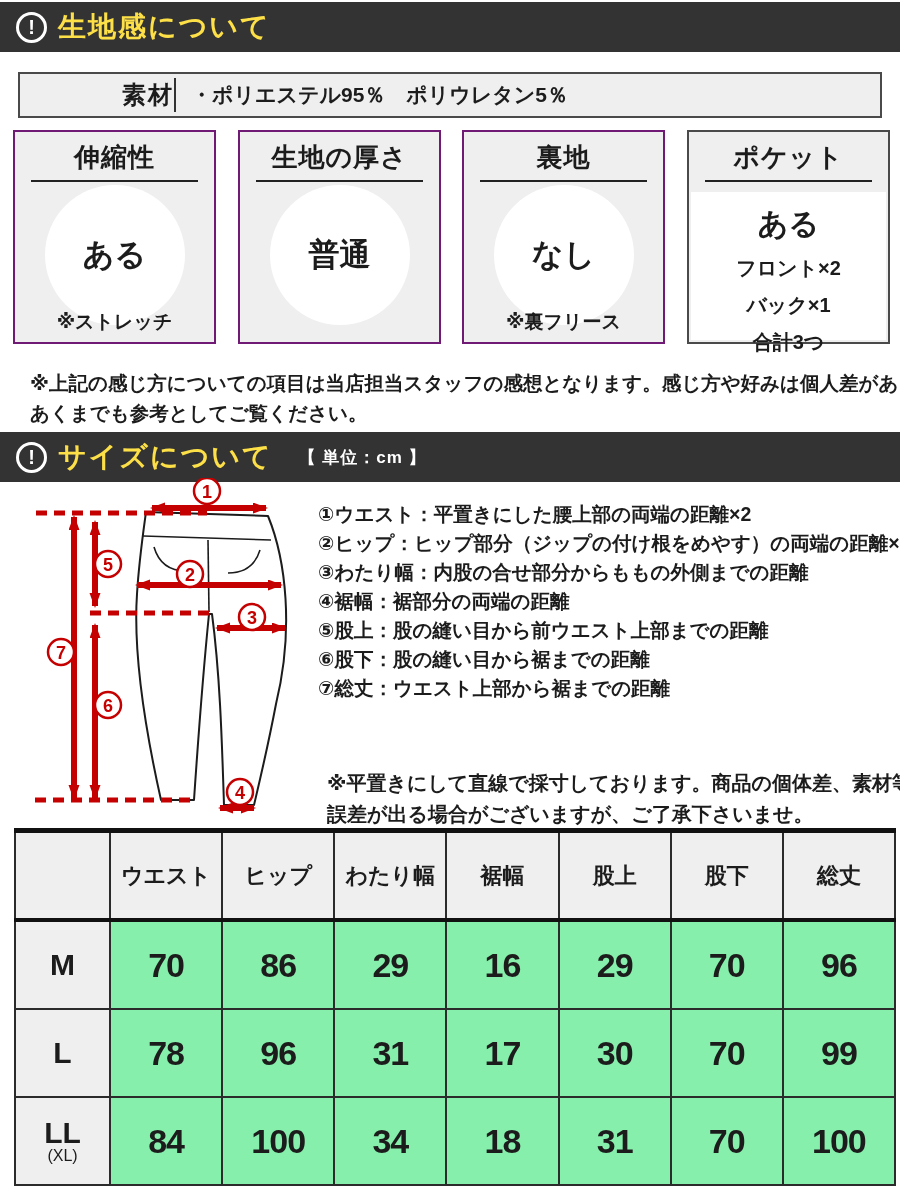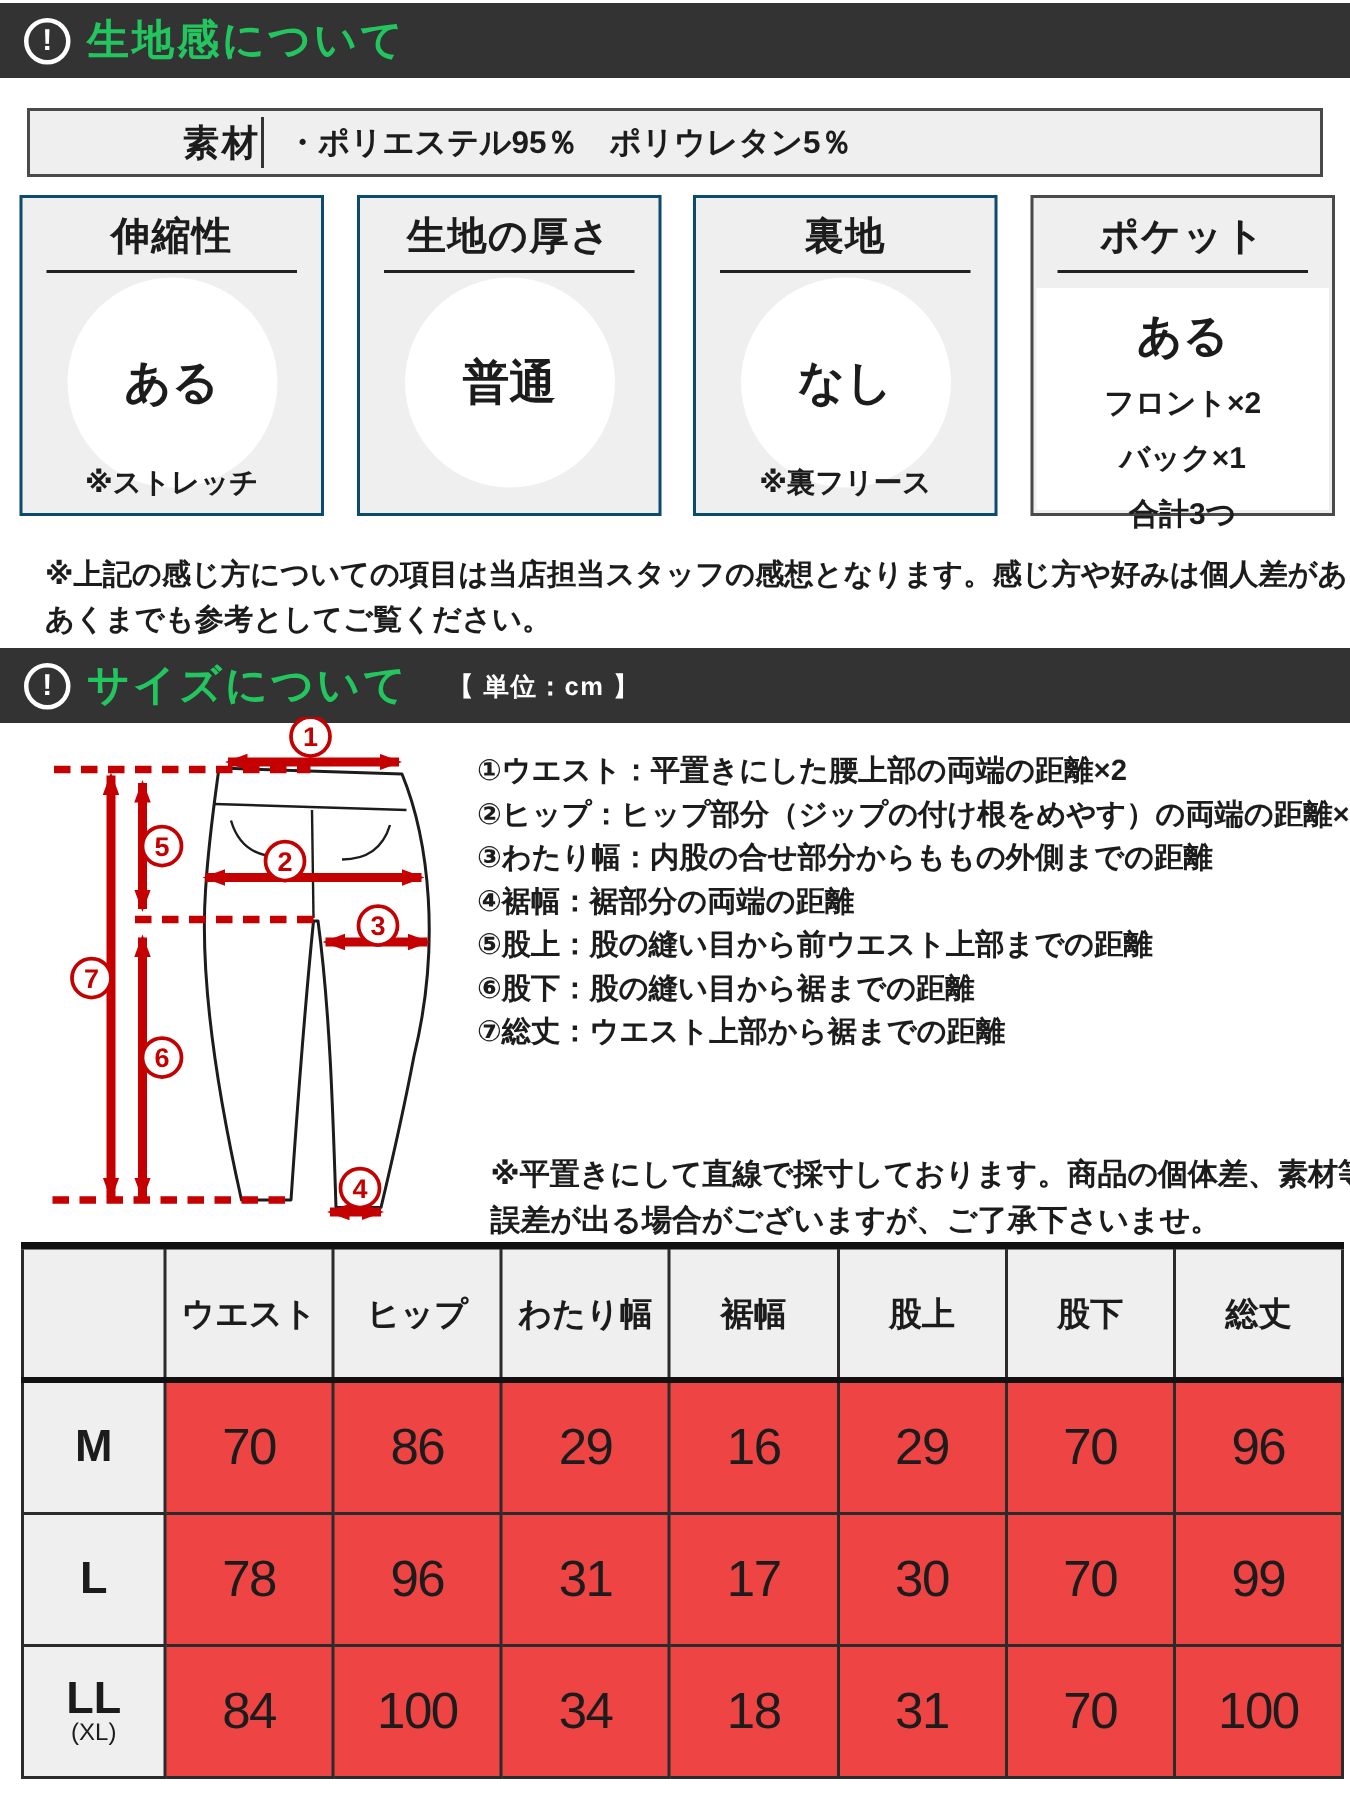--- a/index.html
+++ b/index.html
@@ -5,33 +5,33 @@
   html,body{margin:0;padding:0;background:#fff;}
   #canvas{position:relative;width:900px;height:1200px;background:#fff;overflow:hidden;
           font-family:"Liberation Sans","DejaVu Sans",sans-serif;color:#1c1c1c;}
 
   
   .bar{position:absolute;left:0;width:900px;height:50px;background:var(--bar,#333);
        display:flex;align-items:center;}
   .bar .warn{box-sizing:border-box;width:31px;height:31px;border:3px solid #fff;border-radius:50%;
        color:#fff;font-weight:bold;font-size:20px;display:flex;align-items:center;justify-content:center;
        margin-left:16px;margin-right:11px;flex:0 0 auto;}
-  .bar .bar-title{color:#22c55e;font-size:28px;font-weight:bold;letter-spacing:2px;}
+  .bar .bar-title{color:#fde047;font-size:28px;font-weight:bold;letter-spacing:2px;}
   .bar .unit{color:#ffffff;font-size:17px;font-weight:bold;margin-left:26px;letter-spacing:1px;}
 
   
   .material{position:absolute;left:18px;top:72px;width:864px;height:46px;background:var(--panel,#efefef);
        border:2px solid #4a4a4a;box-sizing:border-box;display:flex;align-items:center;}
   .material .m-label{width:154px;text-align:right;font-size:24px;font-weight:bold;letter-spacing:2px;}
   .material .m-value{border-left:2px solid #333;height:34px;display:flex;align-items:center;
        padding-left:15px;font-size:21px;font-weight:600;}
 
   
   .attr-box{position:absolute;top:130px;width:203px;height:214px;background:var(--panel,#efefef);
-       border:2px solid #0c4a6e;box-sizing:border-box;}
+       border:2px solid #701a75;box-sizing:border-box;}
   .attr-box .a-title{margin-top:8px;text-align:center;font-size:26px;font-weight:bold;letter-spacing:1px;}
   .attr-box .a-rule{width:167px;margin:5px auto 0;border-bottom:2px solid #222;}
   .attr-box .a-circle{position:absolute;left:50%;top:53px;transform:translateX(-50%);
        width:140px;height:140px;border-radius:50%;background:#fff;
        display:flex;align-items:center;justify-content:center;font-size:31px;font-weight:bold;}
   .attr-box .a-note{position:absolute;left:0;right:0;bottom:7px;text-align:center;font-size:19px;font-weight:600;}
   .attr-box.pocket .p-body{position:absolute;left:2px;right:2px;top:60px;bottom:2px;background:#fff;
        text-align:center;}
   .attr-box.pocket{border-color:#4a4a4a;}
   .pocket .p-value{margin-top:12px;font-size:30px;font-weight:bold;}
@@ -54,21 +54,21 @@
   .badge text{fill:var(--red,#c50000);font-size:18px;font-weight:bold;text-anchor:middle;
        font-family:"Liberation Sans",sans-serif;}
 
   
   table.sizes{position:absolute;left:14px;top:828px;width:882px;border-collapse:collapse;table-layout:fixed;}
   table.sizes th,table.sizes td{border:2px solid #2b2b2b;text-align:center;vertical-align:middle;padding:0;}
   table.sizes tr.head th{height:85px;background:var(--panel,#efefef);font-size:22px;font-weight:bold;}
   table.sizes tr{border-top:2px solid #2b2b2b;}
   table.sizes{border:2px solid #111;border-top:5px solid #111;}
   table.sizes tr.head{border-bottom:4px solid #111;}
-  table.sizes td{height:86px;background:#ef4444;font-size:34px;font-weight:normal;letter-spacing:-1px;}
+  table.sizes td{height:86px;background:#86efac;font-size:34px;font-weight:bold;letter-spacing:-1px;}
   table.sizes th.rowhead{background:var(--panel,#efefef);font-size:30px;font-weight:bold;line-height:1.05;}
   .size-sub{display:block;font-size:16px;font-weight:normal;}
 </style>
 </head>
 <body>
 
 <div id="canvas">
 
   <div class="bar" style="top:2px;">
     <span class="warn">!</span>

